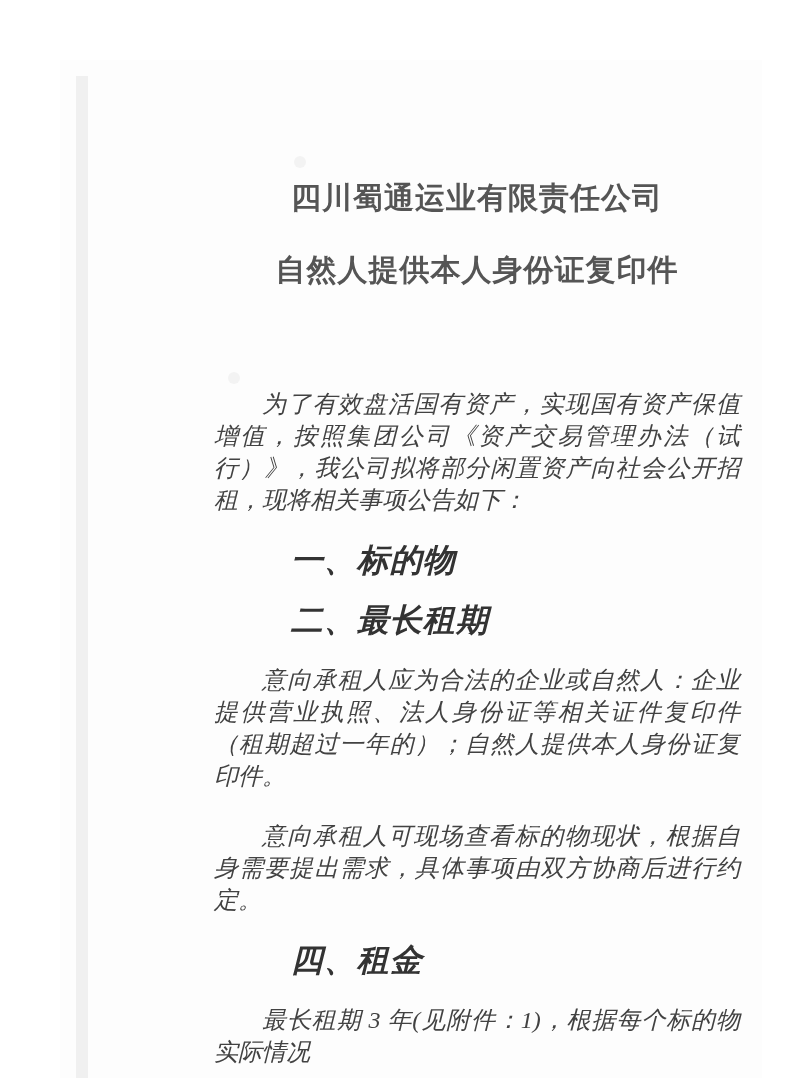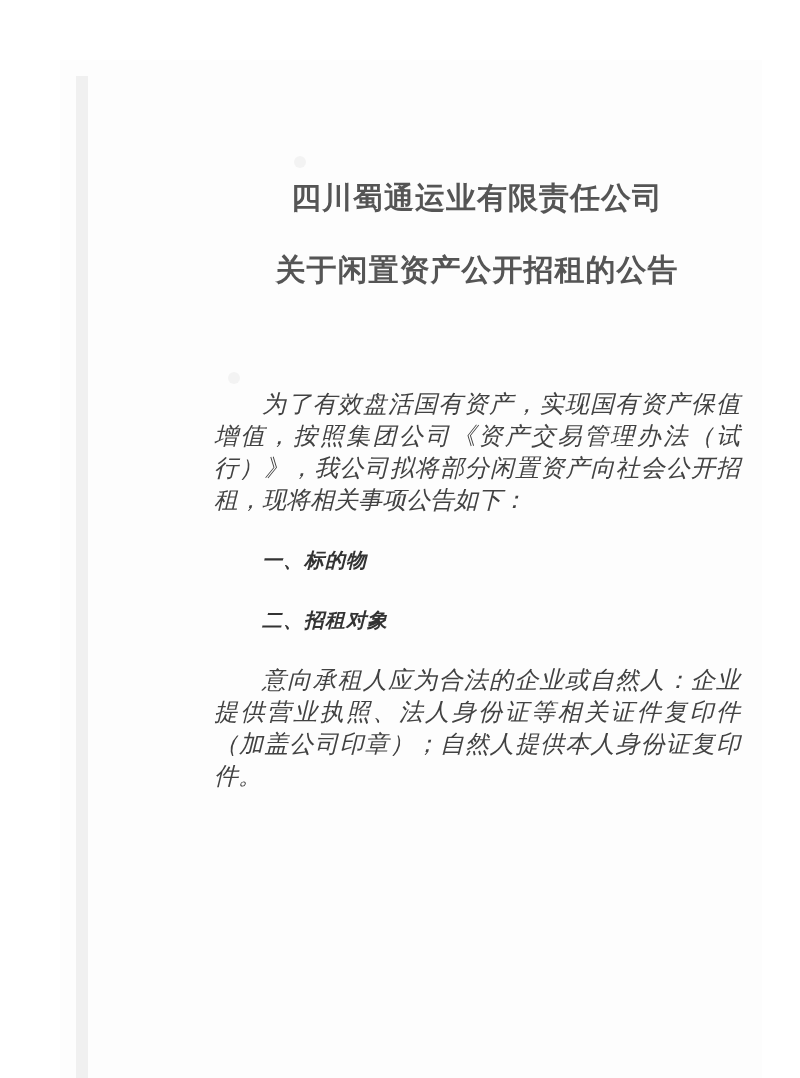--- a/index.html
+++ b/index.html
@@ -60,21 +60,21 @@
   }
   .doc-body .para {
     text-indent: 2em;
     font-weight: normal;
   }
   .doc-body .note {
     text-indent: 2.3em;
   }
   .doc-body .heading {
     text-indent: 2.4em;
-    font-size: 20px;
+    font-size: 32px;
     font-weight: bold;
     color: #333333;
     letter-spacing: 1px;
     font-family: "Liberation Sans", sans-serif;
   }
 </style>
 </head>
 <body>
 
 <div class="page">
@@ -82,26 +82,29 @@
   <div class="scan-left-edge"></div>
   <div class="scan-smudge-topright"></div>
   <div class="scan-speck speck-1"></div>
   <div class="scan-speck speck-2"></div>
   <div class="scan-speck speck-3"></div>
 
   <div class="content">
 
     <h1 class="doc-title">
       <span class="title-line">四川蜀通运业有限责任公司</span>
-      <span class="title-line">关于闲置资产公开招租的公告</span>
+      <span class="title-line">自然人提供本人身份证复印件</span>
     </h1>
 
     <div class="doc-body">
       <p class="para">为了有效盘活国有资产，实现国有资产保值增值，按照集团公司《资产交易管理办法（试行）》，我公司拟将部分闲置资产向社会公开招租，现将相关事项公告如下：</p>
       <h2 class="heading">一、标的物</h2>
-      <h2 class="heading">二、招租对象</h2>
-      <p class="para">意向承租人应为合法的企业或自然人：企业提供营业执照、法人身份证等相关证件复印件（加盖公司印章）；自然人提供本人身份证复印件。</p>
+      <h2 class="heading">二、最长租期</h2>
+      <p class="para">意向承租人应为合法的企业或自然人：企业提供营业执照、法人身份证等相关证件复印件（租期超过一年的）；自然人提供本人身份证复印件。</p>
+      <p class="para">意向承租人可现场查看标的物现状，根据自身需要提出需求，具体事项由双方协商后进行约定。</p>
+      <h2 class="heading">四、租金</h2>
+      <p class="para">最长租期 3 年(见附件：1)，根据每个标的物实际情况</p>
     </div>
 
   </div>
 
   <div class="scan-bottom-edge"></div>
 </div>
 
 </body></html>

